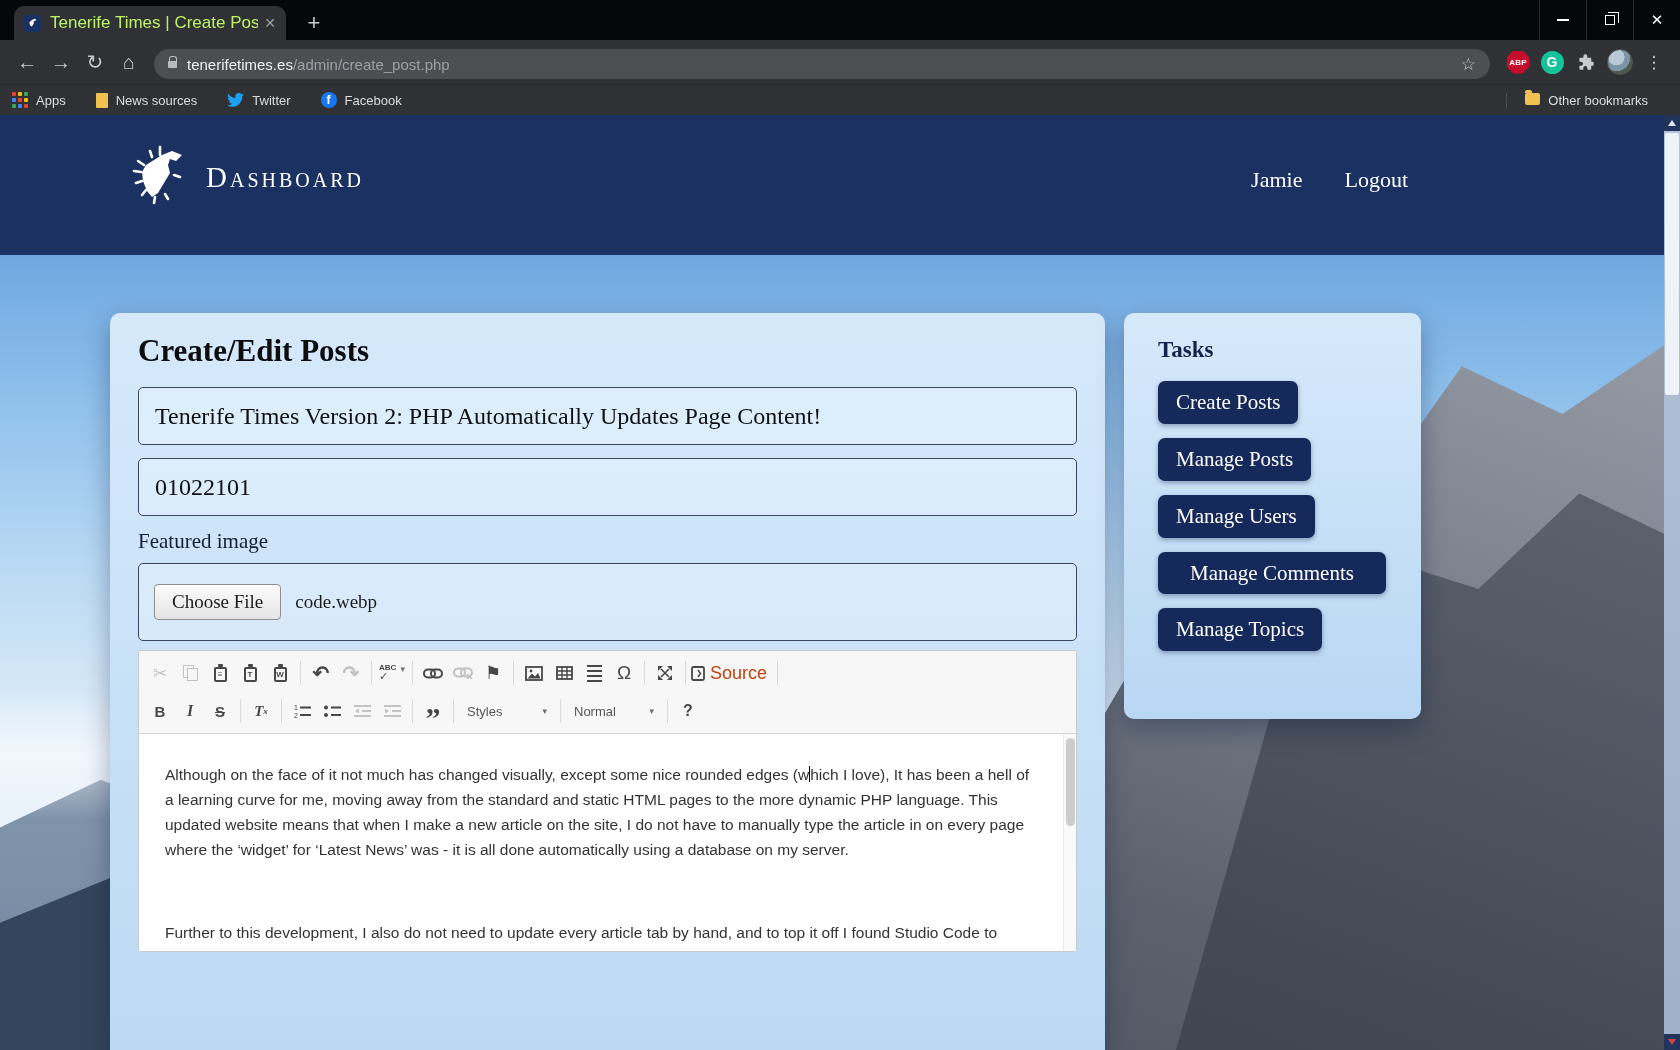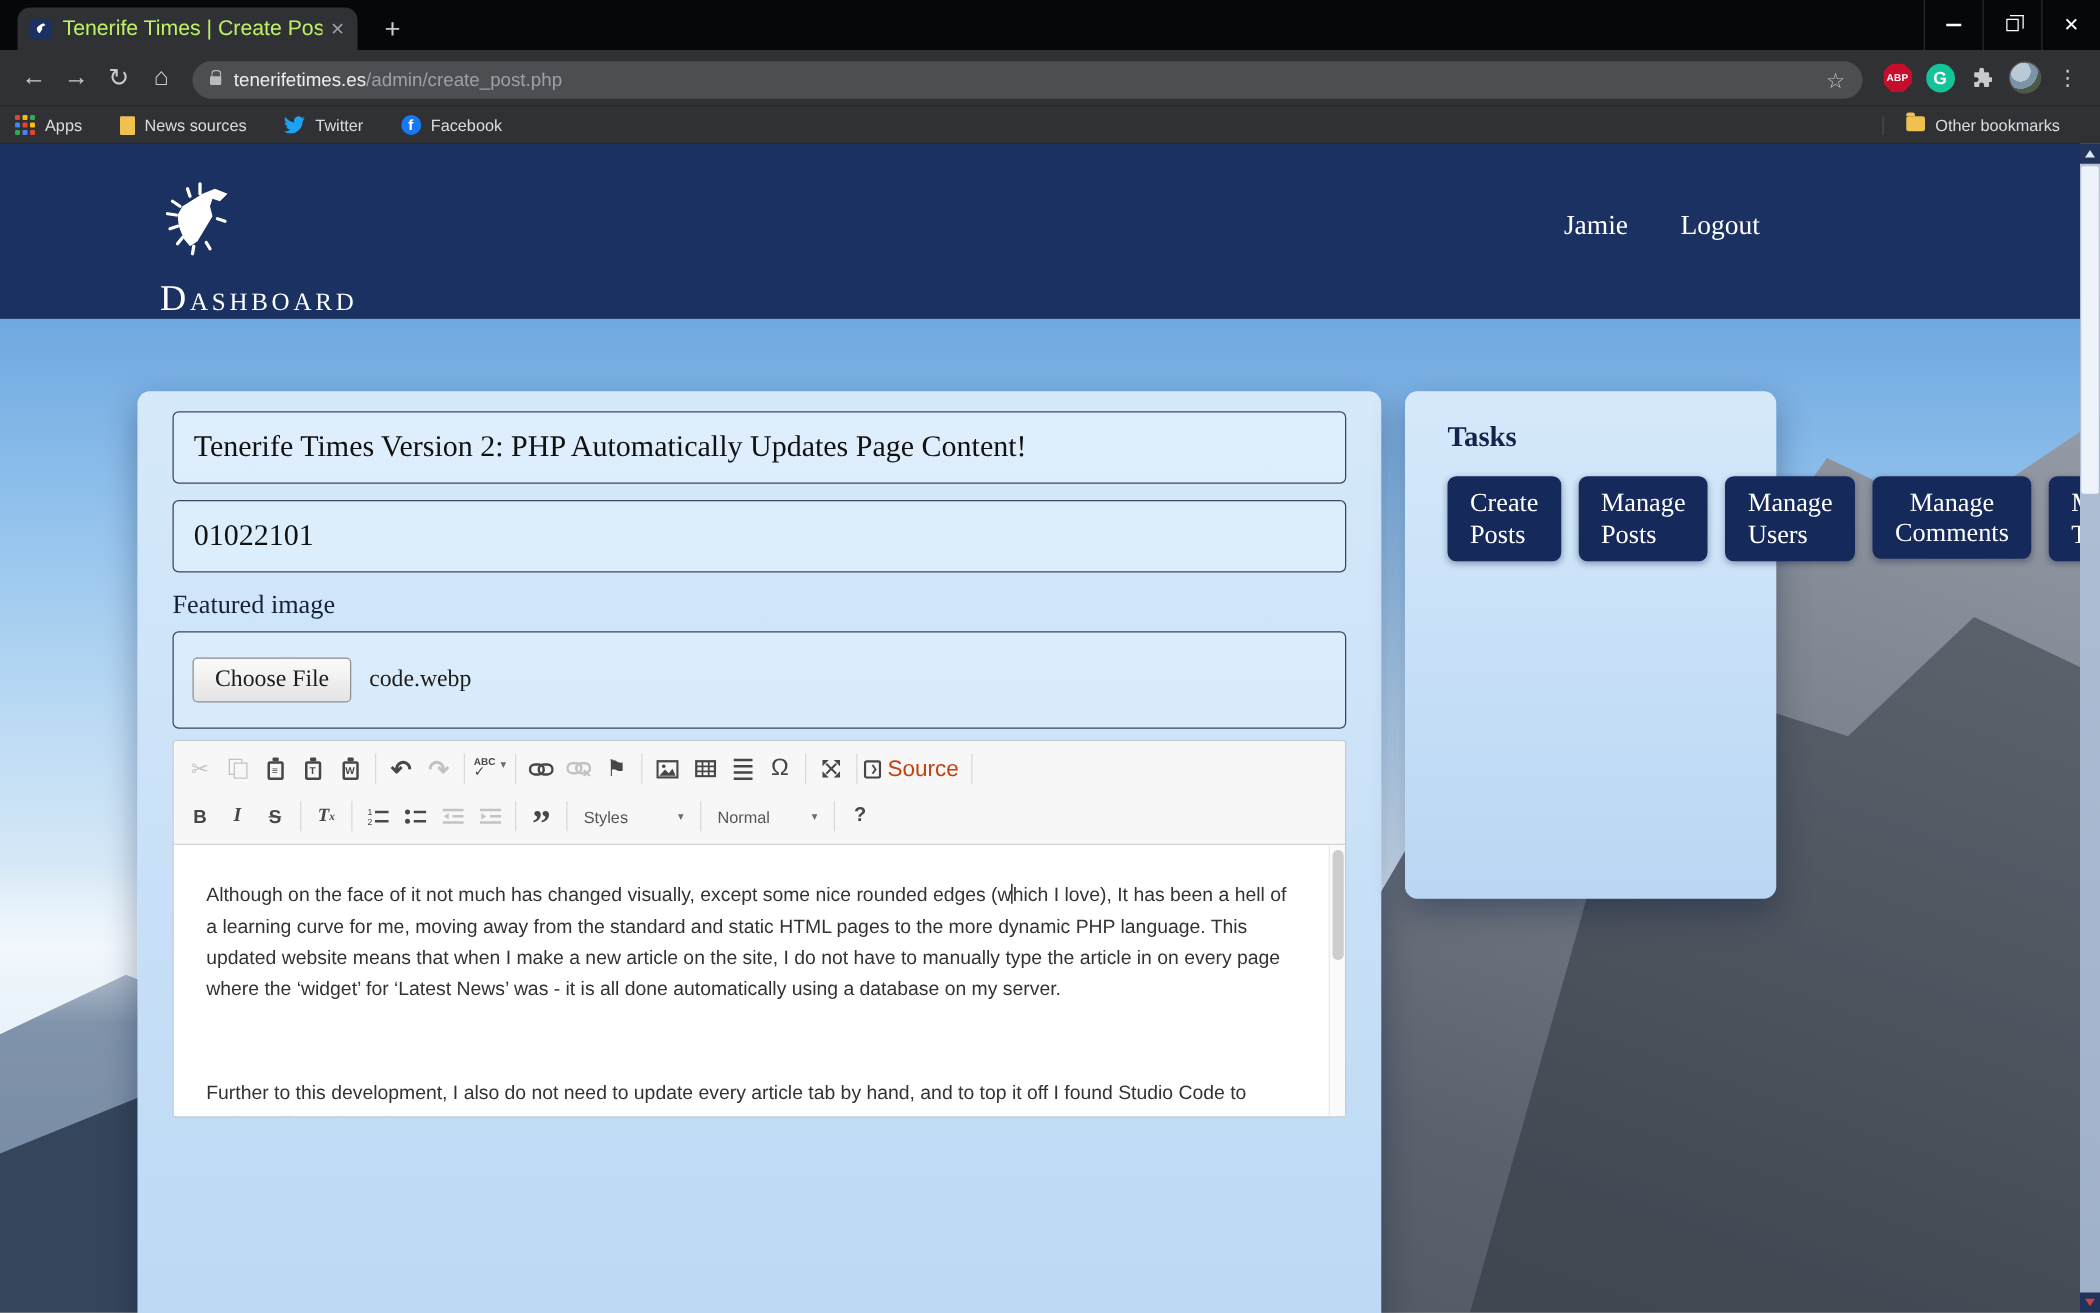--- a/index.html
+++ b/index.html
@@ -39,21 +39,21 @@
   .apps-grid { display:grid; grid-template-columns:repeat(3,4px); grid-gap:2px; }
   .apps-grid i { width:4px; height:4px; border-radius:1px; display:block; }
   .doc-ic { width:12px; height:15px; background:#f0c050; border-radius:1px; }
   .folder-ic { width:15px; height:12px; background:#f0c050; border-radius:2px; position:relative; }
   .folder-ic::before { content:""; position:absolute; top:-3px; left:0; width:7px; height:3px; background:#f0c050; border-radius:2px 2px 0 0; }
   .fb-ic { width:16px; height:16px; border-radius:50%; background:#1877f2; color:#fff; font-weight:bold; font-size:12px; display:flex; align-items:center; justify-content:center; }
 
   
   .page { position:absolute; left:0; top:115px; width:1680px; height:935px; }
   .site-header { position:absolute; left:0; top:0; width:1680px; height:140px; background:#1b3161; }
-  .brand { position:absolute; left:128px; top:30px; display:flex; gap:14px;flex-direction:column; }
+  .brand { position:absolute; left:128px; top:30px; display:flex; align-items:center; gap:14px; }
   .brand-name { color:#fff; font-family:"Liberation Serif", serif; font-variant:small-caps; font-size:29px; letter-spacing:3px; }
   .site-nav { position:absolute; right:272px; top:52px; display:flex; gap:42px; }
   .site-nav span { color:#fff; font-family:"Liberation Serif", serif; font-size:22px; cursor:pointer; }
 
   .hero { position:absolute; left:0; top:140px; width:1680px; height:795px;
     background:linear-gradient(180deg,#6fa8e0 0%,#8fc0ec 18%,#b7d8f3 38%,#dcebf8 58%,#eef5fb 75%,#e6edf6 100%); }
   .layer { position:absolute; inset:0; }
   .ridge-far { clip-path:polygon(0 72%,6% 66%,12% 71%,20% 66%,27% 72%,33% 69%,38% 76%,44% 73%,48% 80%,48% 100%,0 100%); background:linear-gradient(180deg,#93a7bc,#5d7390); opacity:.85; }
   .ridge-near { clip-path:polygon(0 84%,7% 78%,15% 83%,23% 80%,31% 86%,38% 84%,45% 91%,45% 100%,0 100%); background:#35455b; }
   .cliff { clip-path:polygon(58% 100%,64% 64%,69% 46%,74% 30%,79% 22%,83% 26%,87% 14%,93% 20%,100% 10%,100% 100%); background:linear-gradient(200deg,#9ba1ab 0%,#7d838e 30%,#5b626d 60%,#444b56 100%); }
@@ -103,21 +103,21 @@
 
   .edit-body { position:relative; background:#fff; height:217px; padding:14px 40px 0 26px; overflow:hidden; }
   .edit-body p { font-size:15.5px; line-height:25px; color:#333; margin:14px 0 19px; }
   .p-space { height:25px; }
   .textcaret { display:inline-block; width:1px; height:16px; background:#000; vertical-align:-2px; }
   .inner-scroll { position:absolute; right:0; top:0; bottom:0; width:13px; background:#fafafa; border-left:1px solid #e8e8e8; }
   .inner-thumb { position:absolute; left:1.5px; top:4px; width:9px; height:88px; background:#cdcdcd; border-radius:6px; }
 
   
   .tasks-h { font-family:"Liberation Serif", serif; font-weight:bold; font-size:23px; color:#15224a; margin-bottom:18px; }
-  .task-col { display:flex; flex-direction:row; align-items:flex-start; gap:14px; }
+  .task-col { display:flex; flex-direction:column; align-items:flex-start; gap:14px; }
   .task-btn { background:#16295b; color:#fff; font-family:"Liberation Serif", serif; font-size:21px; padding:9px 18px; border-radius:7px; box-shadow:0 2px 5px rgba(10,20,60,.35); cursor:pointer; }
   .task-btn.wide { width:228px; text-align:center; line-height:1.15; }
 
   
   .pagebar { position:absolute; right:0; top:115px; width:16px; height:935px; background:linear-gradient(180deg,#b6c3d9,#9fb0c9); }
   .pb-up,.pb-dn { position:absolute; left:0; width:16px; height:16px; background:#22335c; display:flex; align-items:center; justify-content:center; }
   .pb-up { top:0; } .pb-dn { bottom:0; }
   .tri-up { width:0; height:0; border-left:4px solid transparent; border-right:4px solid transparent; border-bottom:6px solid #dfe7f2; }
   .tri-dn { width:0; height:0; border-left:4px solid transparent; border-right:4px solid transparent; border-top:6px solid #d04444; }
   .pb-thumb { position:absolute; left:1px; top:18px; width:14px; height:262px; background:#eef3f9; border-radius:2px; }
@@ -244,20 +244,21 @@
 
   <div class="hero">
     <div class="layer ridge-far"></div>
     <div class="layer haze"></div>
     <div class="layer cliff"></div>
     <div class="layer cliff-shadow"></div>
     <div class="layer ridge-near"></div>
   </div>
 
   <div class="card main-card">
+    <div class="page-h1">Create/Edit Posts</div>
 
     <div class="fld">Tenerife Times Version 2: PHP Automatically Updates Page Content!</div>
     <div class="fld">01022101</div>
 
     <div class="feat-label">Featured image</div>
     <div class="filebox">
       <span class="choosefile">Choose File</span>
       <span class="filename">code.webp</span>
     </div>
 

